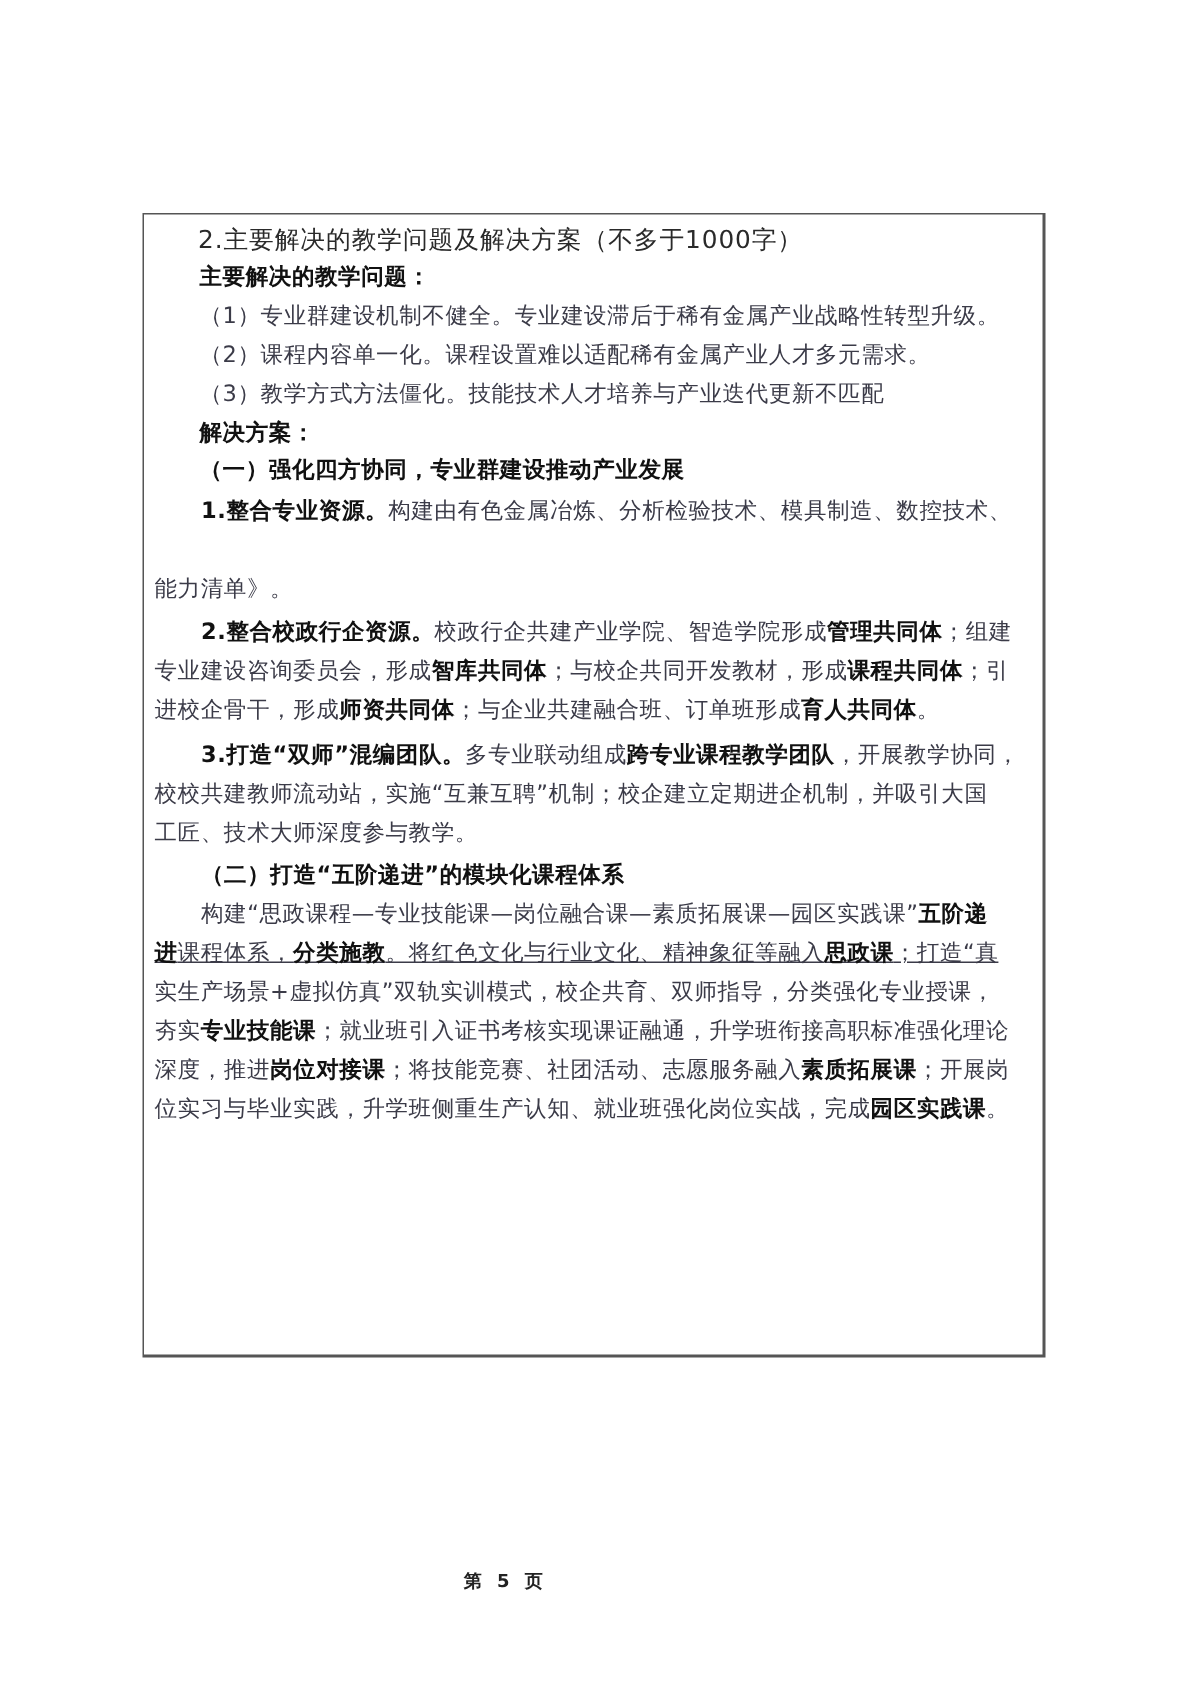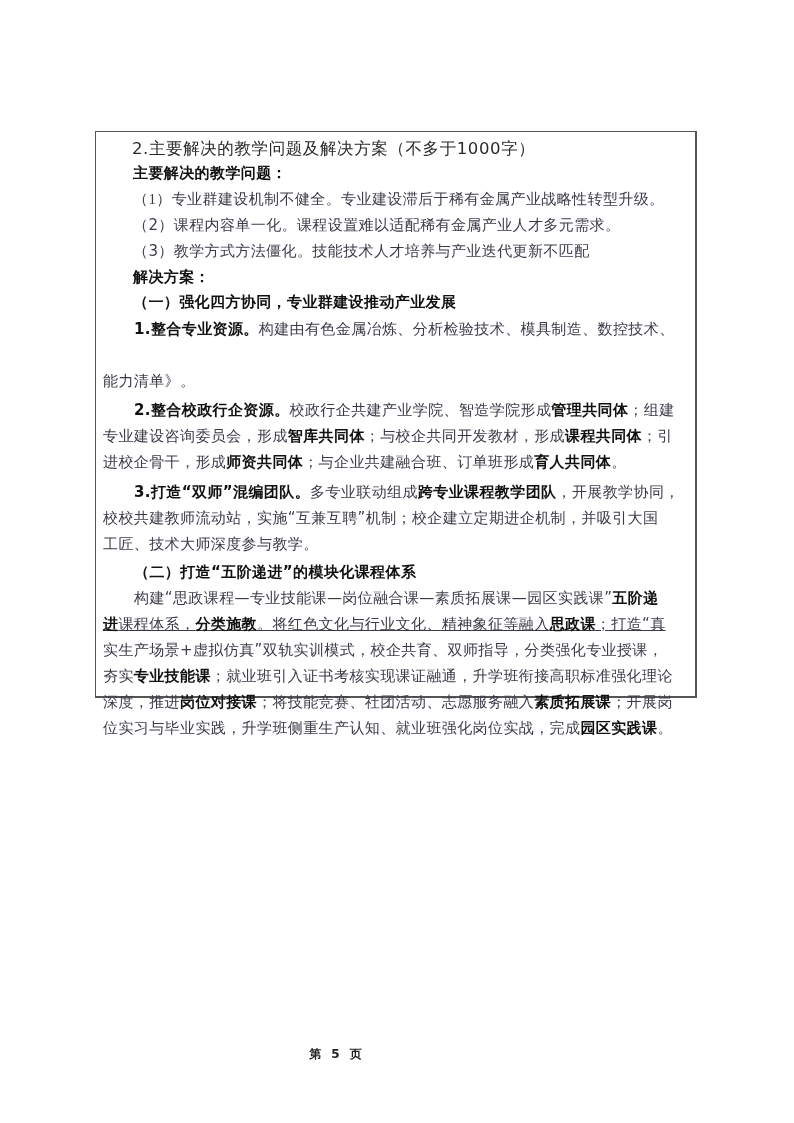--- a/index.html
+++ b/index.html
@@ -1,33 +1,33 @@
 <!DOCTYPE html>
 <html><head>
   <meta charset="utf-8">
   <style>
     html, body { margin: 0; padding: 0; background: #ffffff; }
     body { width: 794px; height: 1123px; position: relative; overflow: hidden;
       font-family: "DejaVu Sans", "Liberation Sans", sans-serif; }
-    .frame { position: absolute; left: 95px; top: 131px; width: 602px; height: 567px;
+    .frame { position: absolute; left: 95px; top: 142px; width: 602px; height: 763px;
       border: 1.5px solid #555; border-right-width: 2px; border-bottom-width: 2px; box-sizing: border-box; }
     .line { position: absolute; left: 0; white-space: nowrap; font-size: 15px; line-height: 20px;
       color: #3b3b48; letter-spacing: 0.4px; }
     .b { font-weight: bold; color: #111; }
     .h1 { font-size: 16.5px; color: #2a2a2a; letter-spacing: 0.6px; }
     .footer { position: absolute; left: 0; width: 674px; top: 1046px; text-align: center;
       font-size: 12px; color: #222; font-weight: bold; letter-spacing: 3px; }
   </style>
 </head>
 <body>
 
 <div class="frame">
   <div class="line h1" style="left:36px;top:7px;">2.主要解决的教学问题及解决方案（不多于1000字）</div>
   <div class="line b" style="left:37px;top:31px;">主要解决的教学问题：</div>
-  <div class="line" style="left:37px;top:57px;font-family:Liberation Serif, serif;">（1）专业群建设机制不健全。专业建设滞后于稀有金属产业战略性转型升级。</div>
+  <div class="line" style="left:37px;top:57px;">（1）专业群建设机制不健全。专业建设滞后于稀有金属产业战略性转型升级。</div>
   <div class="line" style="left:37px;top:83px;">（2）课程内容单一化。课程设置难以适配稀有金属产业人才多元需求。</div>
   <div class="line" style="left:37px;top:109px;">（3）教学方式方法僵化。技能技术人才培养与产业迭代更新不匹配</div>
   <div class="line b" style="left:37px;top:135px;">解决方案：</div>
   <div class="line b" style="left:37px;top:160px;">（一）强化四方协同，专业群建设推动产业发展</div>
 
   <div class="line" style="left:38px;top:187px;"><span class="b">1.整合专业资源。</span><span>构建由有色金属冶炼、分析检验技术、模具制造、数控技术、</span></div>
   <div class="line" style="left:7px;top:239px;">能力清单》。</div>
 
   <div class="line" style="left:38px;top:268px;"><span class="b">2.整合校政行企资源。</span><span>校政行企共建产业学院、智造学院形成</span><span class="b">管理共同体</span><span>；组建</span></div>
   <div class="line" style="left:7px;top:294px;"><span>专业建设咨询委员会，形成</span><span class="b">智库共同体</span><span>；与校企共同开发教材，形成</span><span class="b">课程共同体</span><span>；引</span></div>

